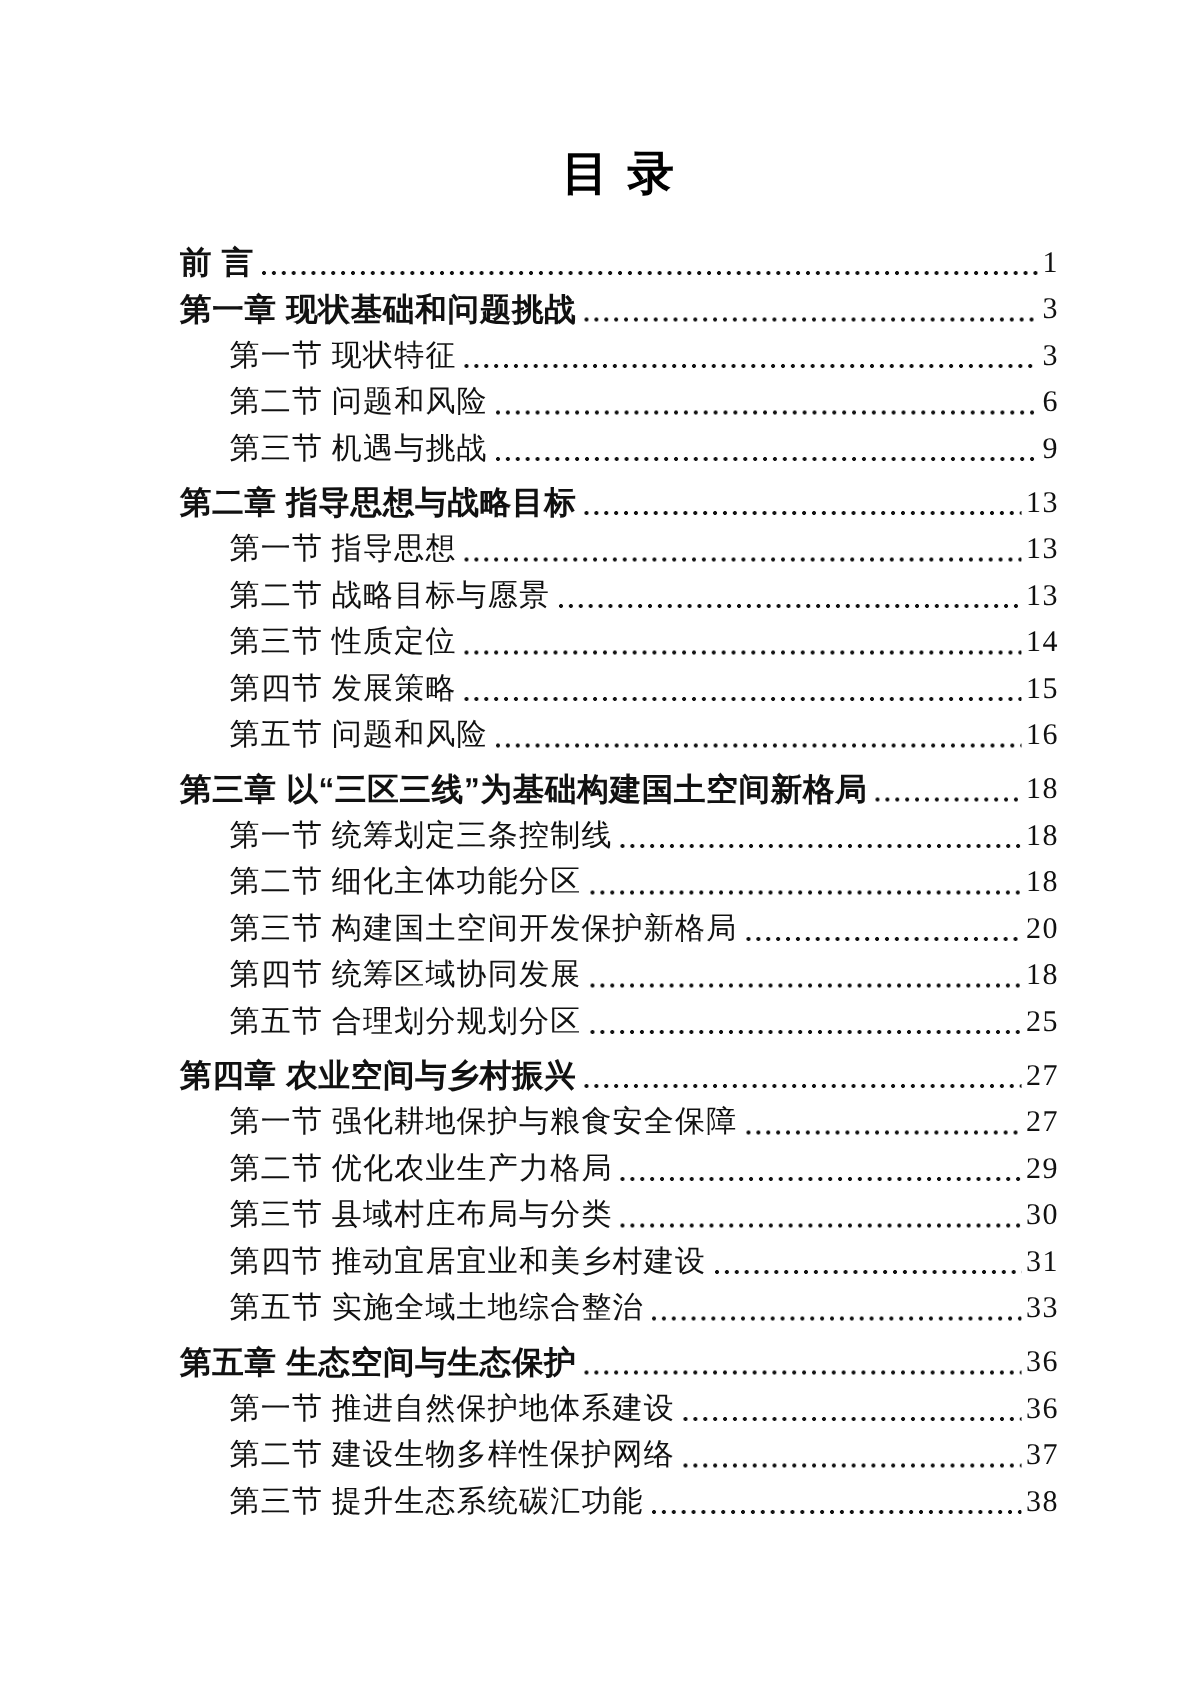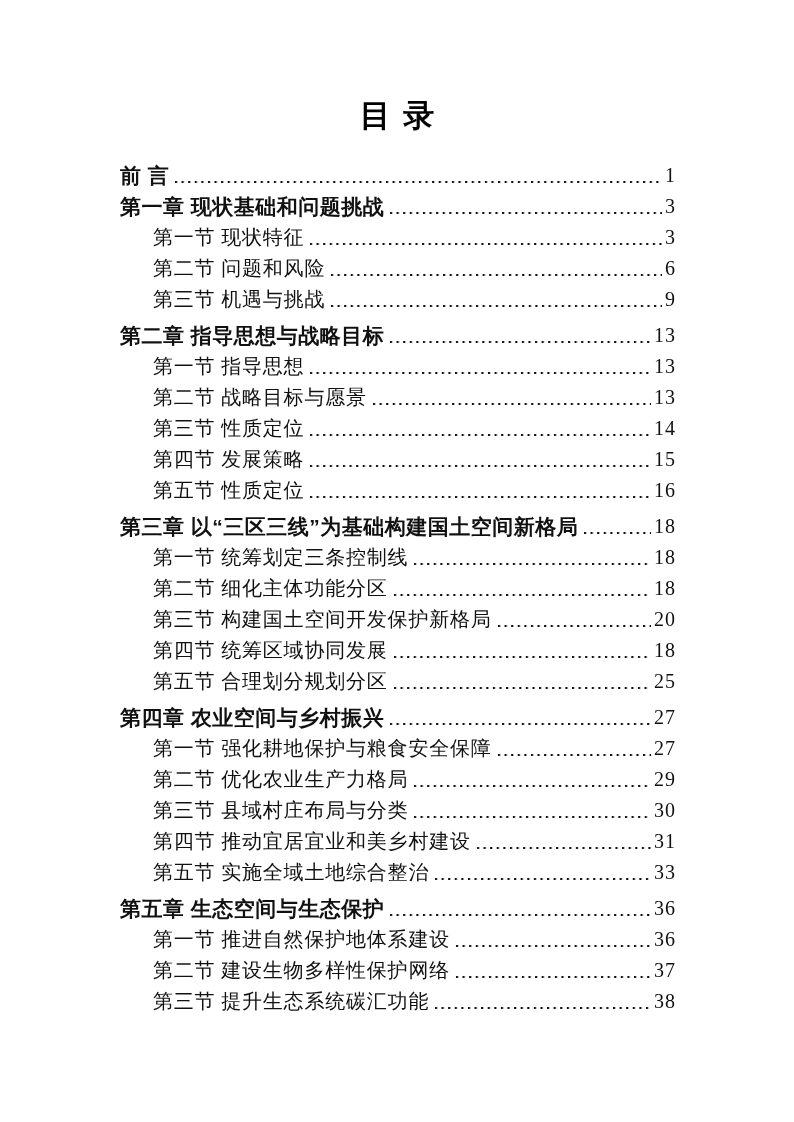--- a/index.html
+++ b/index.html
@@ -6,21 +6,21 @@
     margin: 0;
     padding: 0;
     background: #ffffff;
   }
   .page {
     position: relative;
     width: 794px;
     height: 1122px;
     background: #ffffff;
     box-sizing: border-box;
-    padding: 98px 118px 0 120px;
+    padding: 98px 88px 0 120px;
     color: #111111;
     overflow: hidden;
   }
   .doc-title {
     text-align: center;
     font-family: "Liberation Sans", sans-serif;
     font-weight: 700;
     font-size: 31px;
     line-height: 36px;
     letter-spacing: 2px;
@@ -127,21 +127,21 @@
     <span class="toc-label">第三节 性质定位</span>
     <span class="toc-dots"></span>
     <span class="toc-page">14</span>
   </div>
       <div class="toc-row section">
     <span class="toc-label">第四节 发展策略</span>
     <span class="toc-dots"></span>
     <span class="toc-page">15</span>
   </div>
       <div class="toc-row section">
-    <span class="toc-label">第五节 性质定位</span>
+    <span class="toc-label">第五节 问题和风险</span>
     <span class="toc-dots"></span>
     <span class="toc-page">16</span>
   </div>
       <div class="toc-row chapter">
     <span class="toc-label">第三章 以“三区三线”为基础构建国土空间新格局</span>
     <span class="toc-dots"></span>
     <span class="toc-page">18</span>
   </div>
       <div class="toc-row section">
     <span class="toc-label">第一节 统筹划定三条控制线</span>

